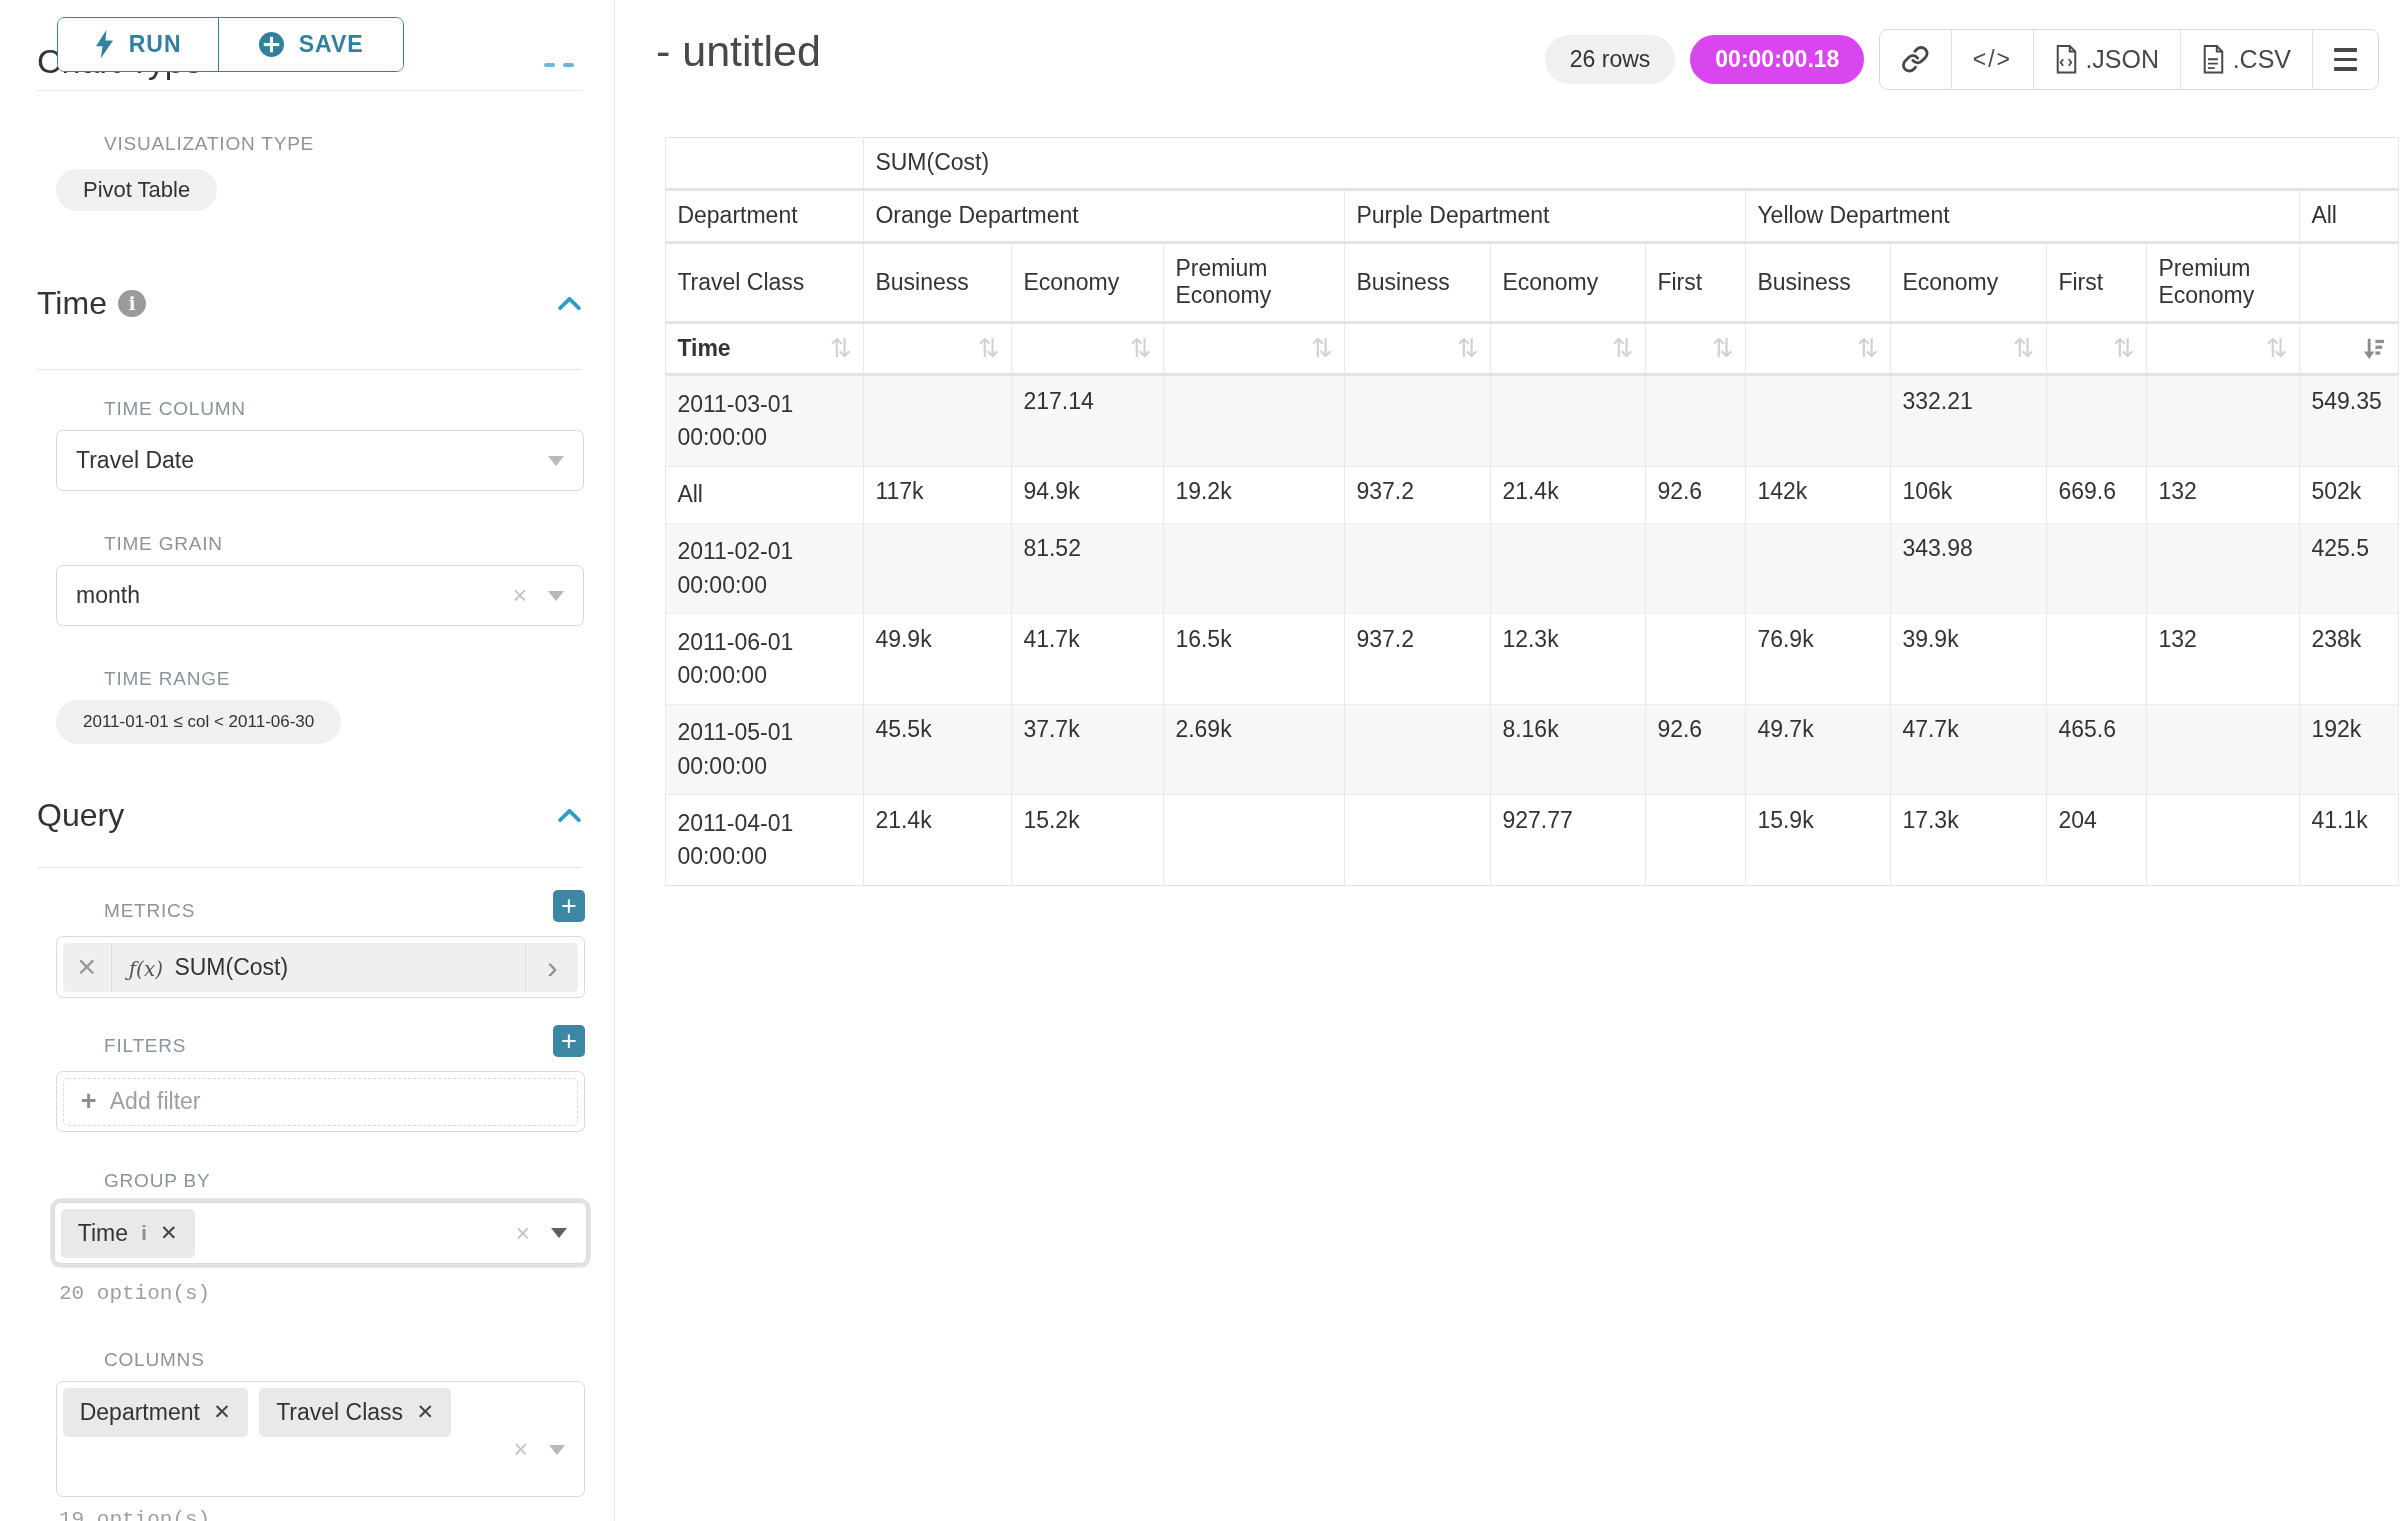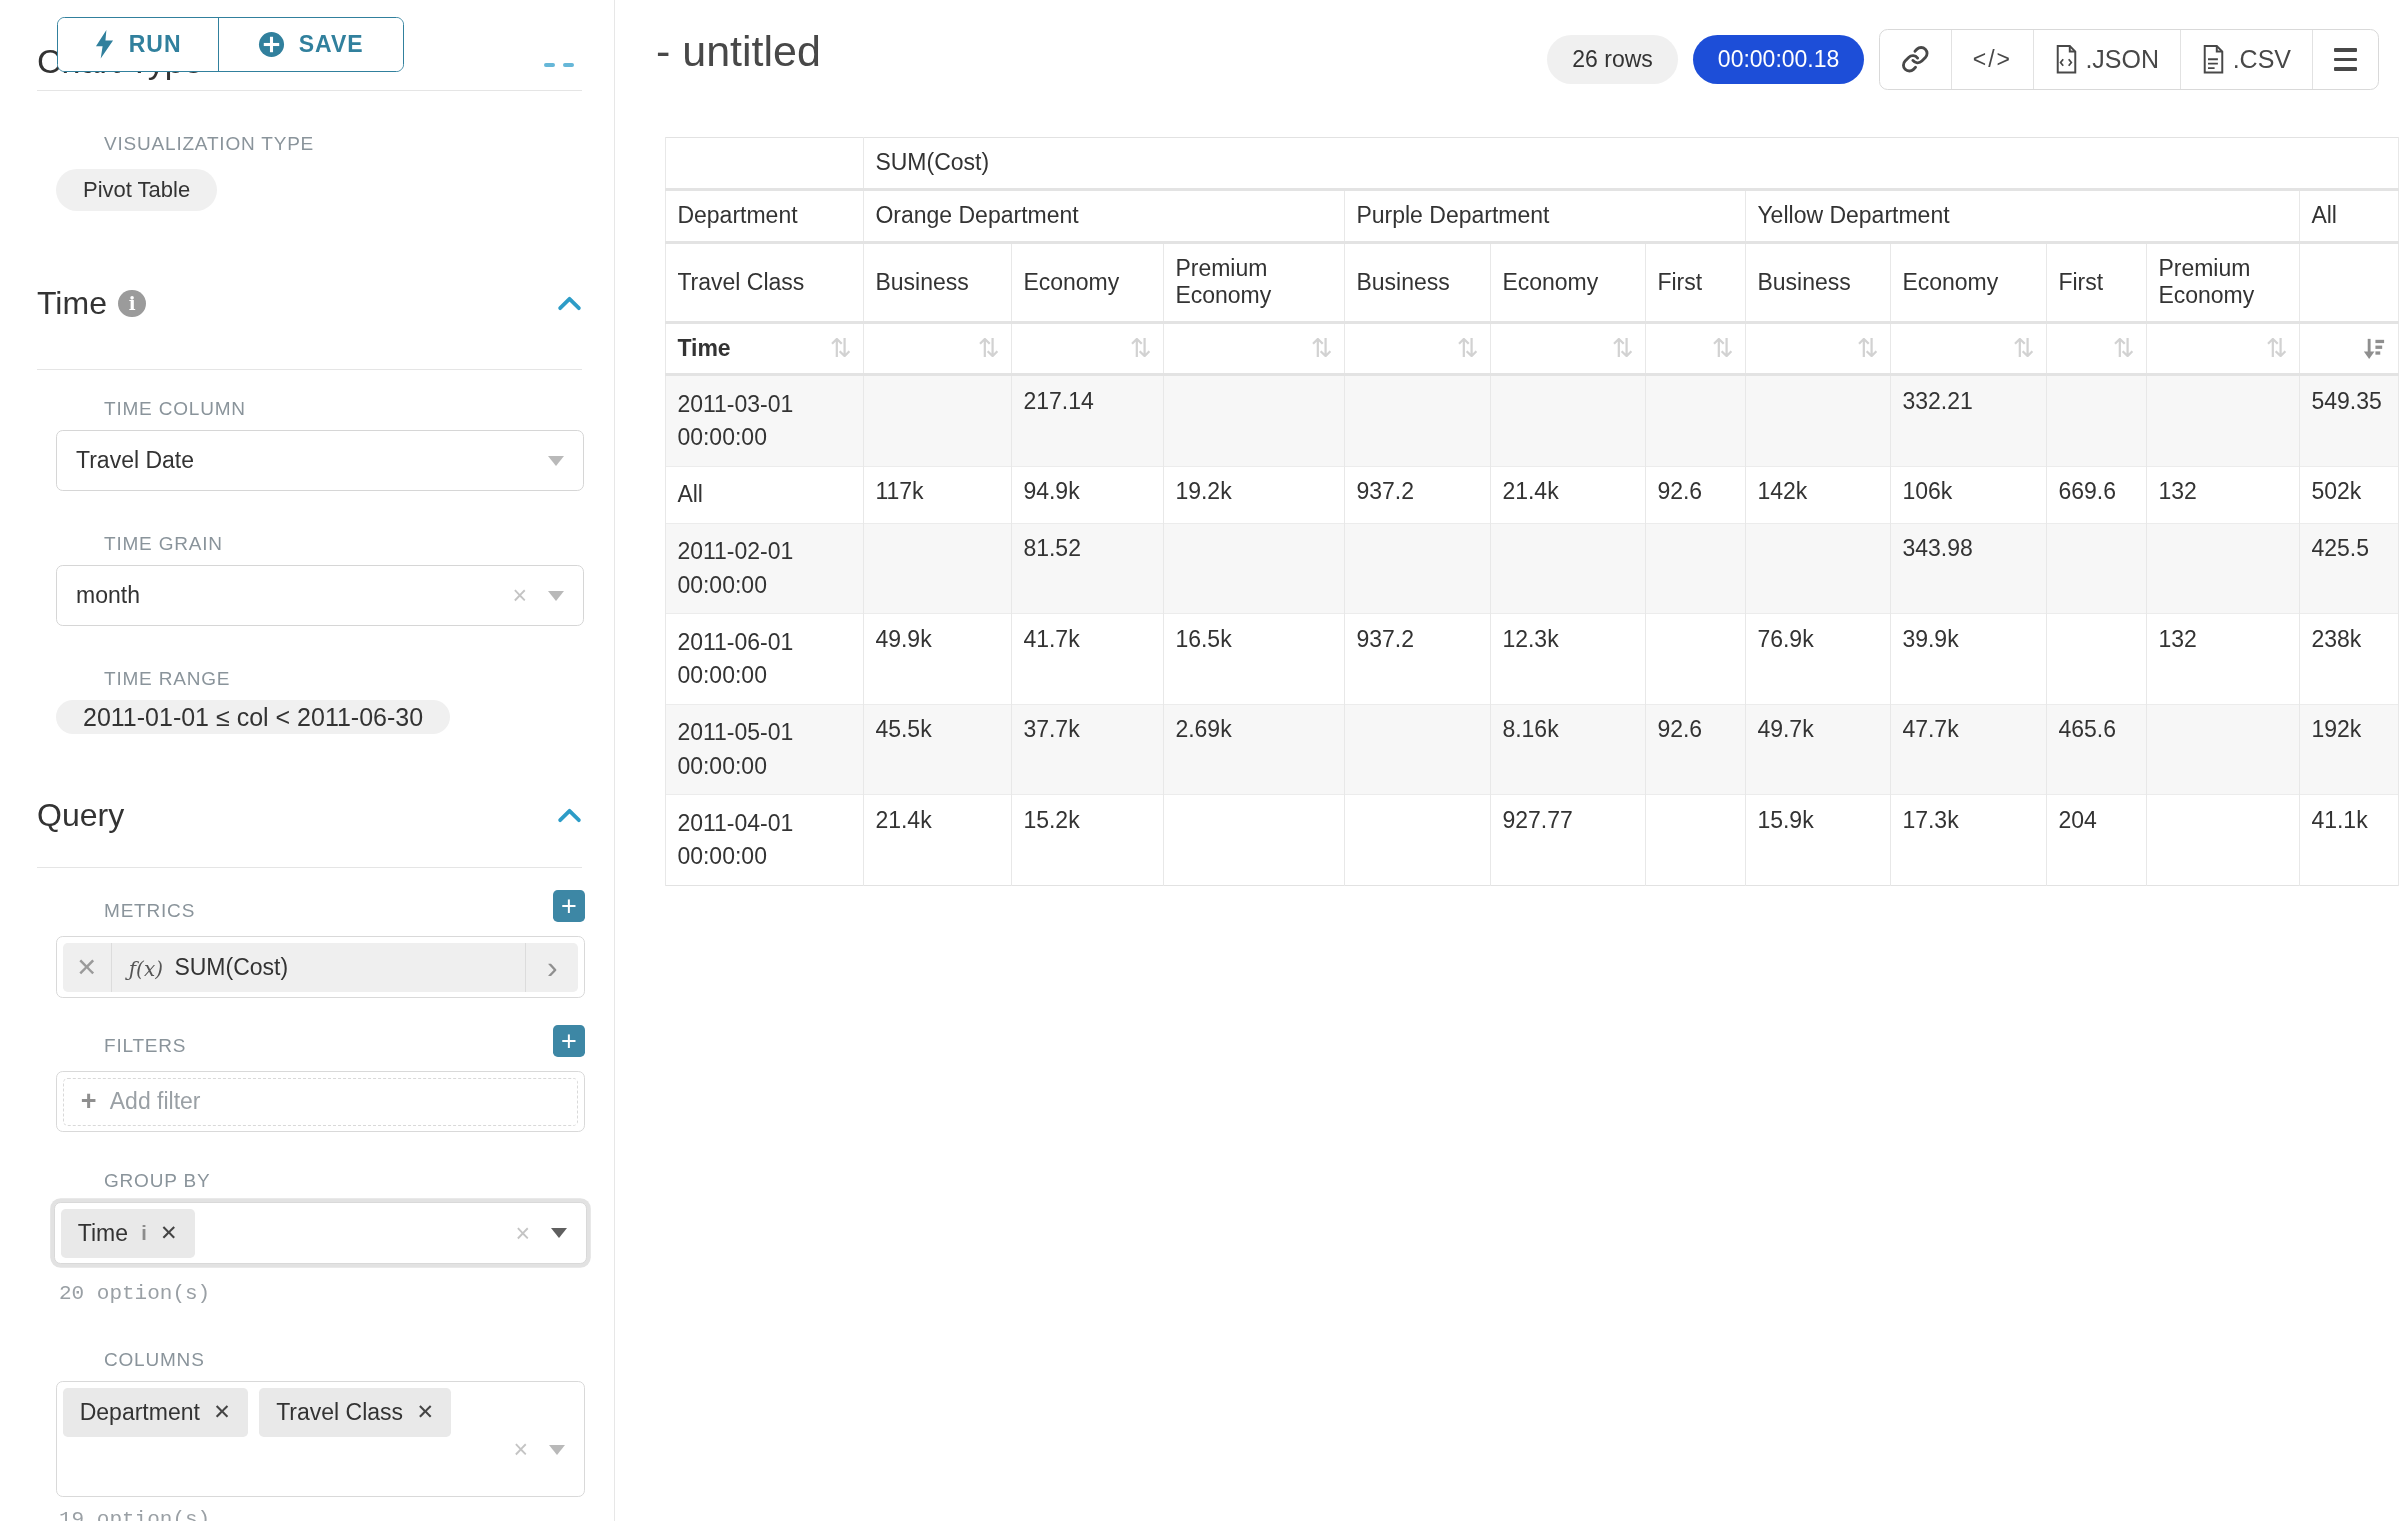--- a/index.html
+++ b/index.html
@@ -56,21 +56,21 @@
   .chip .chip-i{color:#8c8c8c;font-weight:700;font-size:20px;}
   .focus-ring{box-shadow:0 0 0 3.8px #e2e2e2;}
   .hint{position:absolute;left:59px;font-size:21px;color:#9aa0a5;font-family:Liberation Mono, monospace;}
 
   
   .main{position:absolute;left:616px;top:0;right:0;bottom:0;background:#fff;}
   .page-title{position:absolute;left:40px;top:27px;font-size:43px;color:#484848;font-weight:400;}
   .header-controls{position:absolute;top:30px;right:27px;display:flex;align-items:center;gap:15px;height:59px;}
   .badge{display:flex;align-items:center;background:#f0f0f0;border-radius:27px;height:49px;
          padding:0 25px;font-size:23px;color:#333;}
-  .badge.timer{background:#1d4ed8;color:#fff;}
+  .badge.timer{background:#d946ef;color:#fff;font-weight:bold;}
   .btn-group{display:flex;align-items:stretch;border:1px solid #d9d9d9;border-radius:8.6px;height:59px;
              overflow:hidden;background:#fff;}
   .bg-item{display:flex;align-items:center;justify-content:center;gap:7.6px;padding:0 21px;
            border-right:1px solid #e2e2e2;color:#484848;font-size:25px;cursor:pointer;}
   .bg-item:last-child{border-right:none;}
   .code-glyph{font-size:23px;color:#484848;letter-spacing:1.9px;}
   .burger{display:flex;flex-direction:column;gap:5.7px;}
   .burger span{width:23px;height:3.8px;background:#484848;border-radius:1px;}
 
   
@@ -157,21 +157,21 @@
     <div class="select-box" style="top:565px;">
       <span>month</span>
       <span class="adorn">
         <span class="x-light">×</span>
         <span class="caret-down"></span>
       </span>
     </div>
 
     <div class="ctl-label" style="top:668px;">TIME RANGE</div>
     <div style="position:absolute;left:56px;top:700px;">
-      <span class="pill" style="height:34px;font-size:25px;">2011-01-01 ≤ col &lt; 2011-06-30</span>
+      <span class="pill" style="height:44px;font-size:17px;">2011-01-01 ≤ col &lt; 2011-06-30</span>
     </div>
 
     <div class="section-head" style="top:797px;">
       <span class="section-title">Query</span>
       <svg class="chevron-up" width="25" height="15" viewBox="0 0 26 16">
         <polyline points="3,13 13,3 23,13" fill="none" stroke="#2d9cc7" stroke-width="4" stroke-linecap="round" stroke-linejoin="round"></polyline>
       </svg>
     </div>
     <div class="panel-divider" style="top:867px;"></div>
 

